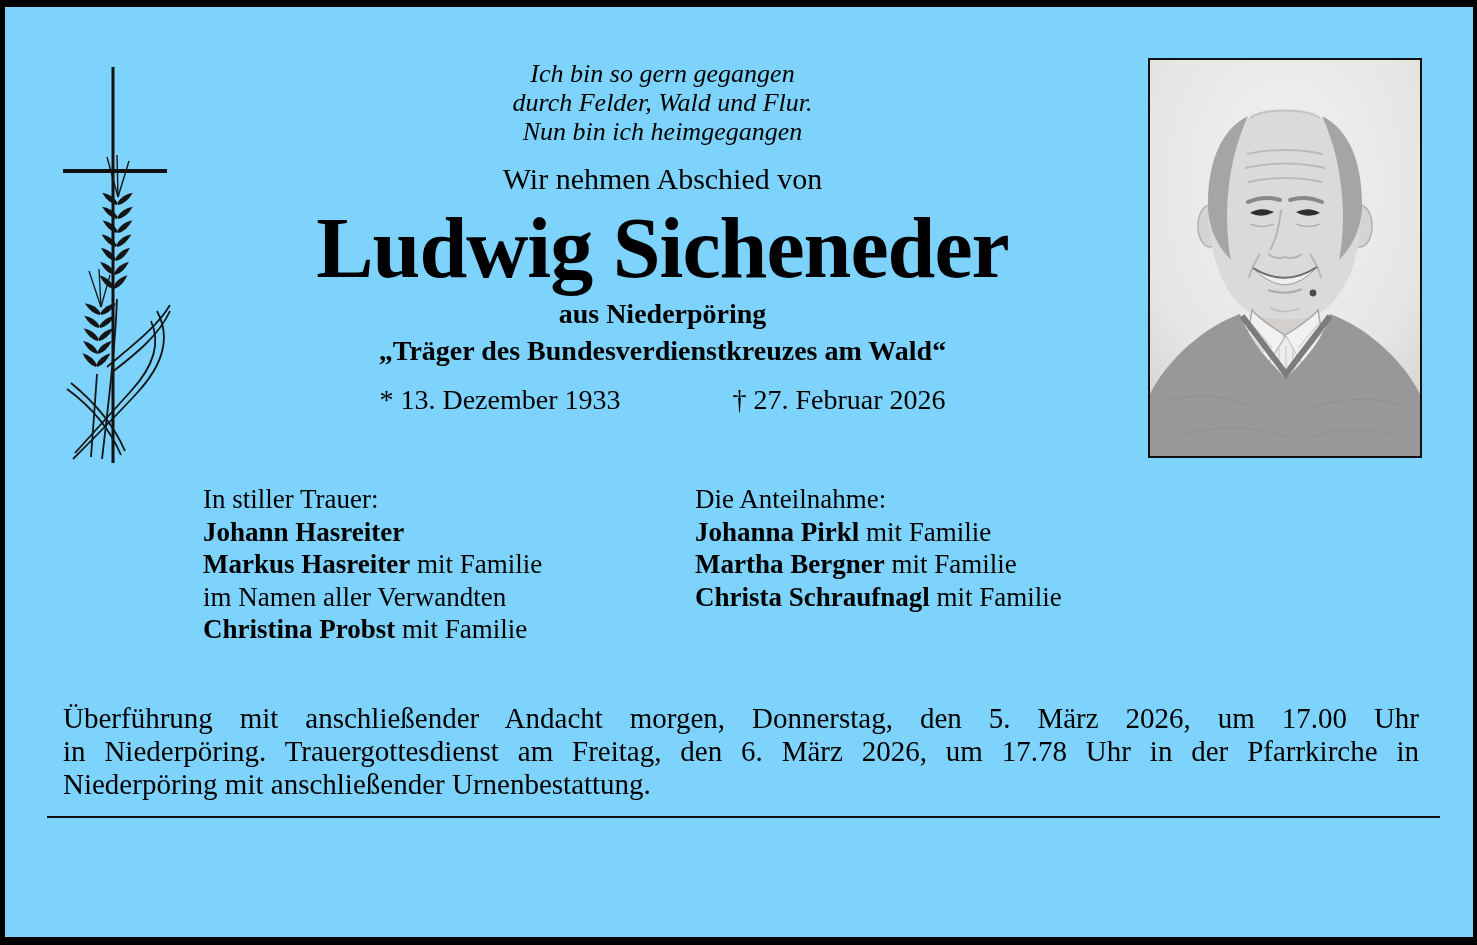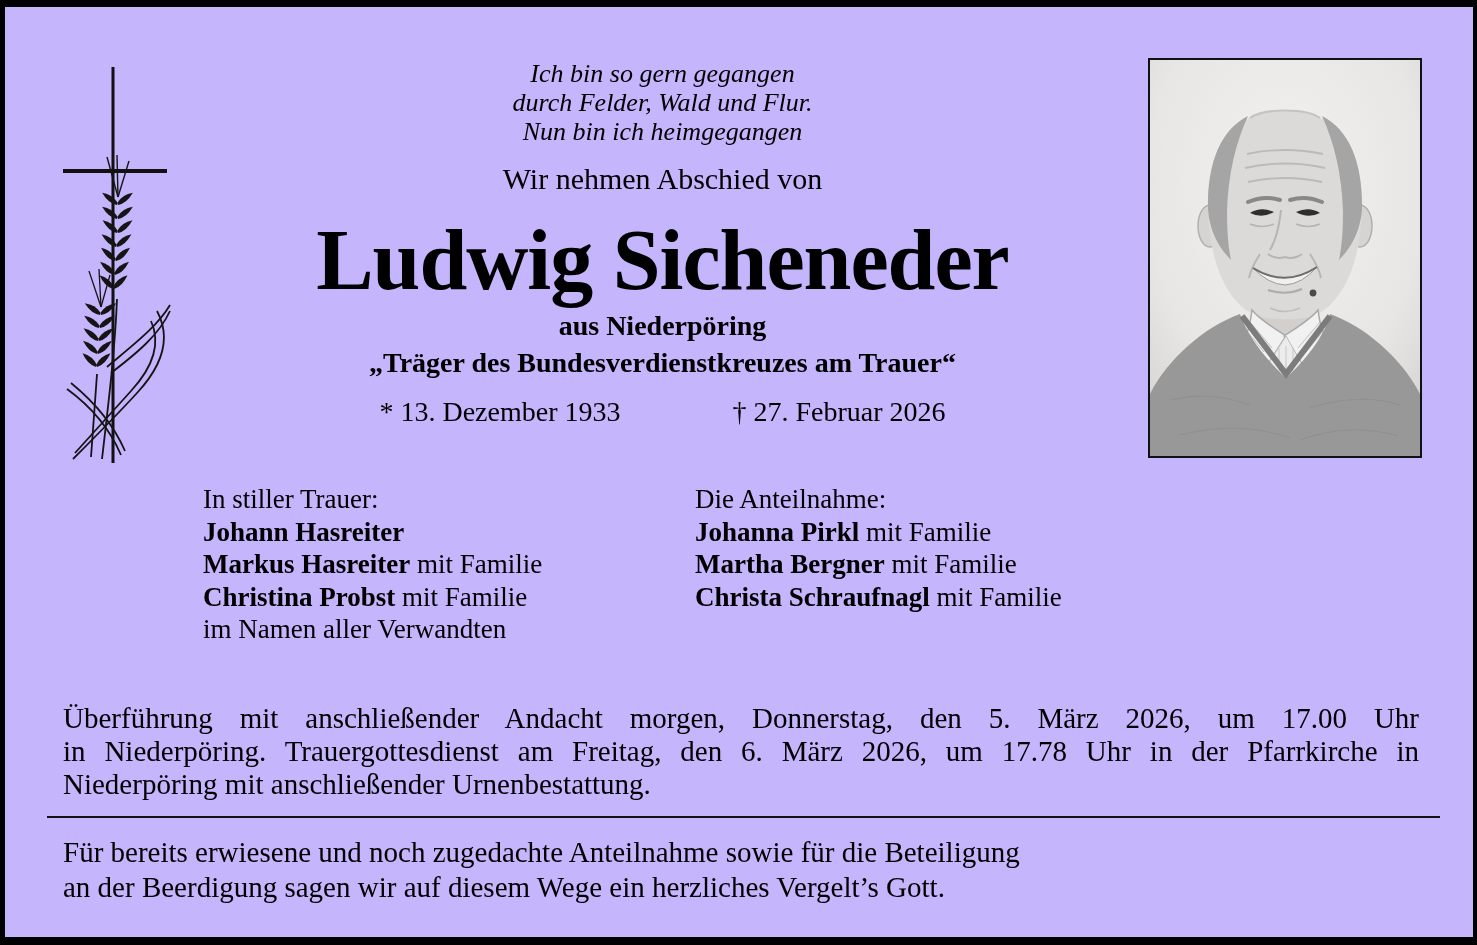--- a/index.html
+++ b/index.html
@@ -2,21 +2,21 @@
 <html lang="de"><head>
 <meta charset="utf-8">
 <style>
   html, body { margin: 0; padding: 0; background: #888; }
   * { box-sizing: border-box; }
   .page {
     position: relative;
     width: 1477px;
     height: 945px;
     margin: 0 auto;
-    background: #c4b5fd;
+    background: #7dd3fc;
     border-style: solid;
     border-color: #000000;
     border-width: 7px 4px 8px 5px;
     font-family: "Liberation Serif", serif;
     color: #000000;
     overflow: hidden;
   }
 
   
   .cross-art {
@@ -46,21 +46,21 @@
     margin-top: 52px;
     font-style: italic;
     font-size: 26px;
     line-height: 29px;
   }
   .intro {
     margin-top: 16px;
     font-size: 30px;
   }
   .deceased-name {
-    margin-top: 21px;
+    margin-top: 9px;
     font-size: 86px;
     line-height: 86px;
     font-weight: bold;
     letter-spacing: -1px;
     white-space: nowrap;
   }
   .origin {
     margin-top: 7px;
     font-size: 28px;
     font-weight: bold;
@@ -272,49 +272,45 @@
 
   <div class="center-col">
     <div class="poem">
       <div>Ich bin so gern gegangen</div>
       <div>durch Felder, Wald und Flur.</div>
       <div>Nun bin ich heimgegangen</div>
     </div>
     <div class="intro">Wir nehmen Abschied von</div>
     <div class="deceased-name">Ludwig Sicheneder</div>
     <div class="origin">aus Niederpöring</div>
-    <div class="honor">„Träger des Bundesverdienstkreuzes am Trauer“</div>
+    <div class="honor">„Träger des Bundesverdienstkreuzes am Wald“</div>
     <div class="dates">
       <span>* 13. Dezember 1933</span>
       <span>† 27. Februar 2026</span>
     </div>
   </div>
 
   <div class="mourners">
     <div class="col-left">
       <div>In stiller Trauer:</div>
       <div><span class="b">Johann Hasreiter</span><span></span></div>
       <div><span class="b">Markus Hasreiter</span><span> mit Familie</span></div>
+      <div><span class="b"></span><span>im Namen aller Verwandten</span></div>
       <div><span class="b">Christina Probst</span><span> mit Familie</span></div>
-      <div><span class="b"></span><span>im Namen aller Verwandten</span></div>
     </div>
     <div class="col-right">
       <div>Die Anteilnahme:</div>
       <div><span class="b">Johanna Pirkl</span><span> mit Familie</span></div>
       <div><span class="b">Martha Bergner</span><span> mit Familie</span></div>
       <div><span class="b">Christa Schraufnagl</span><span> mit Familie</span></div>
     </div>
   </div>
 
   <div class="funeral">
     <div class="just">Überführung mit anschließender Andacht morgen, Donnerstag, den 5. März 2026, um 17.00 Uhr</div>
     <div class="just">in Niederpöring. Trauergottesdienst am Freitag, den 6. März 2026, um 17.78 Uhr in der Pfarrkirche in</div>
     <div>Niederpöring mit anschließender Urnenbestattung.</div>
   </div>
 
   <div class="separator"></div>
 
-  <div class="thanks">
-    <div>Für bereits erwiesene und noch zugedachte Anteilnahme sowie für die Beteiligung</div>
-    <div>an der Beerdigung sagen wir auf diesem Wege ein herzliches Vergelt’s Gott.</div>
-  </div>
 
 </div>
 
 </body></html>

